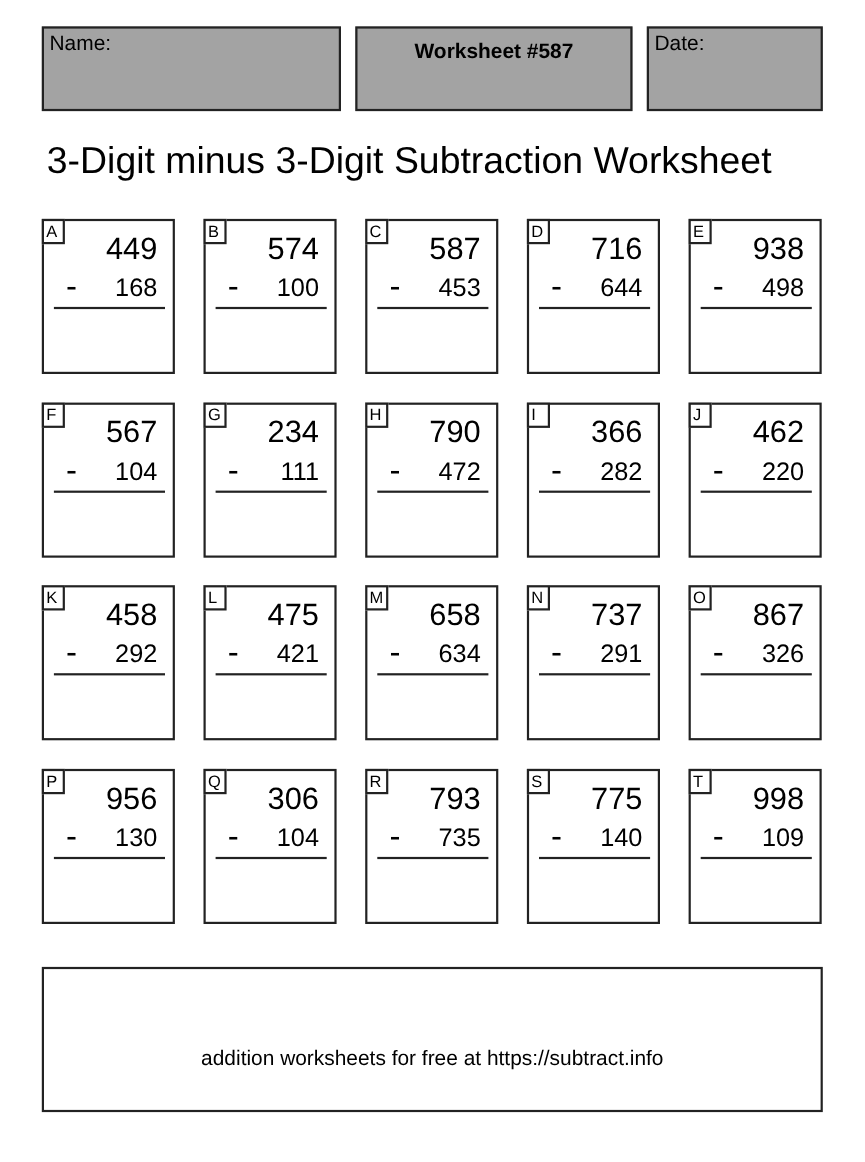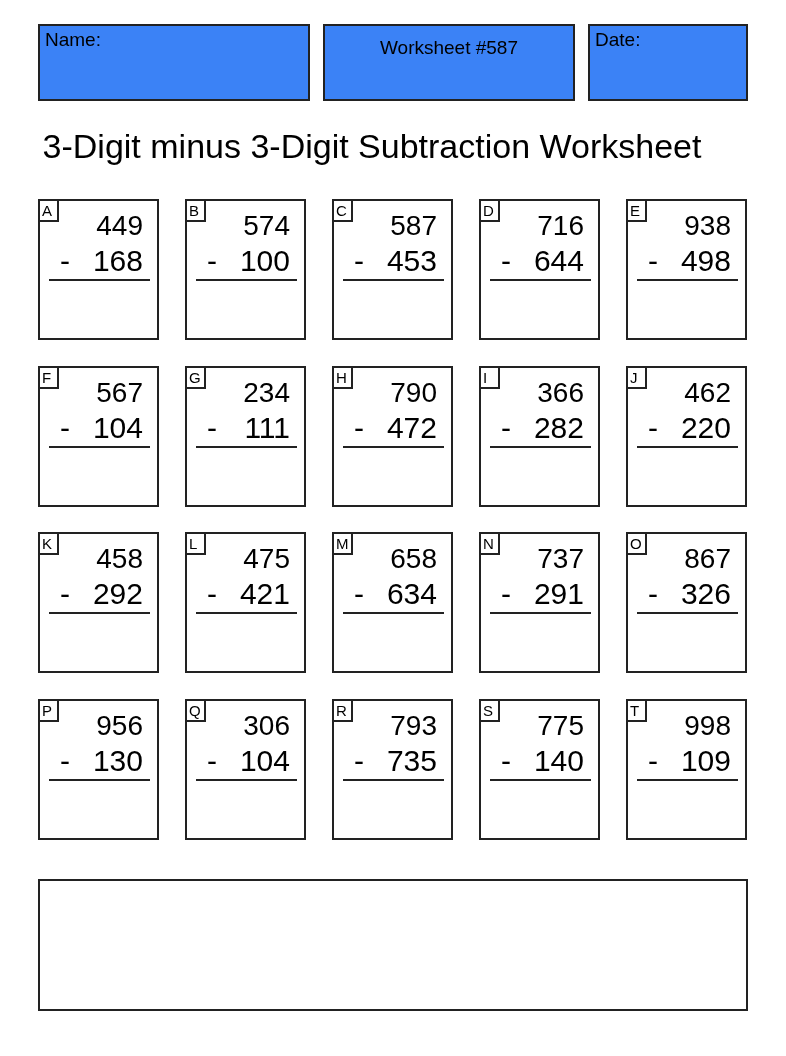--- a/index.html
+++ b/index.html
@@ -1,29 +1,29 @@
 <!DOCTYPE html>
 <html><head>
 <meta charset="utf-8">
 <style>
   html, body { margin: 0; padding: 0; background: #ffffff; }
   body { width: 786px; height: 1056px; position: relative; font-family: "Liberation Sans", sans-serif; color: #000; overflow: hidden; }
-  .hbox { position: absolute; border: 2px solid #222; box-sizing: border-box; background: #3b82f6; }
+  .hbox { position: absolute; border: 2px solid #222; box-sizing: border-box; background: #a3a3a3; }
   #name-box { left: 38px; top: 24px; width: 272px; height: 77px; }
-  #ws-box { left: 323px; top: 24px; width: 252px; height: 77px; }
+  #ws-box { left: 323px; top: 24px; width: 252px; height: 77px; font-weight: bold; }
   #date-box { left: 588px; top: 24px; width: 160px; height: 77px; padding-left: 24px; }
   .hlabel { position: absolute; left: 5px; top: 3px; font-size: 19px; }
   .ws-line { position: absolute; left: 0; right: 0; text-align: center; font-size: 19px; }
   #ws-l1 { top: 11px; }
   #ws-l2 { top: 42px; }
   #title { position: absolute; left: 0; width: 744px; top: 127px; text-align: center; font-size: 34px; }
   .prob { position: absolute; width: 121px; height: 141px; border: 2px solid #222; box-sizing: border-box; background: #fff; }
   .plabel { position: absolute; left: -2px; top: -2px; width: 21px; height: 23px; border: 2px solid #222; box-sizing: border-box; font-size: 15px; line-height: 19px; padding-left: 2px; background:#fff; }
   .top-num { position: absolute; right: 14px; top: 8px; font-size: 28px; line-height: 34px; }
-  .bot-num { position: absolute; right: 14px; top: 43px; font-size: 30px; line-height: 34px; }
+  .bot-num { position: absolute; right: 14px; top: 43px; font-size: 23px; line-height: 34px; }
   .minus { position: absolute; left: 20px; top: 43px; font-size: 30px; line-height: 34px; }
   .rule { position: absolute; left: 9px; right: 7px; top: 78px; height: 2px; background: #222; }
   #footer { position: absolute; left: 38px; top: 879px; width: 710px; height: 132px; border: 2px solid #222; box-sizing: border-box; }
   .fline { position: absolute; left: 0; right: 0; text-align: center; font-size: 19px; }
   #f-l1 { top: 36px; }
   #f-l2 { top: 71px; }
 </style>
 </head>
 <body>
 
@@ -176,13 +176,14 @@
     <div class="prob" style="left: 626px; top: 699px;">
       <div class="plabel">T</div>
       <div class="top-num">998</div>
       <div class="minus">-</div>
       <div class="bot-num">109</div>
       <div class="rule"></div>
     </div>
   </div>
 
 <div id="footer">
+  <div class="fline" id="f-l2">addition worksheets for free at https://subtract.info</div>
 </div>
 
 </body></html>

